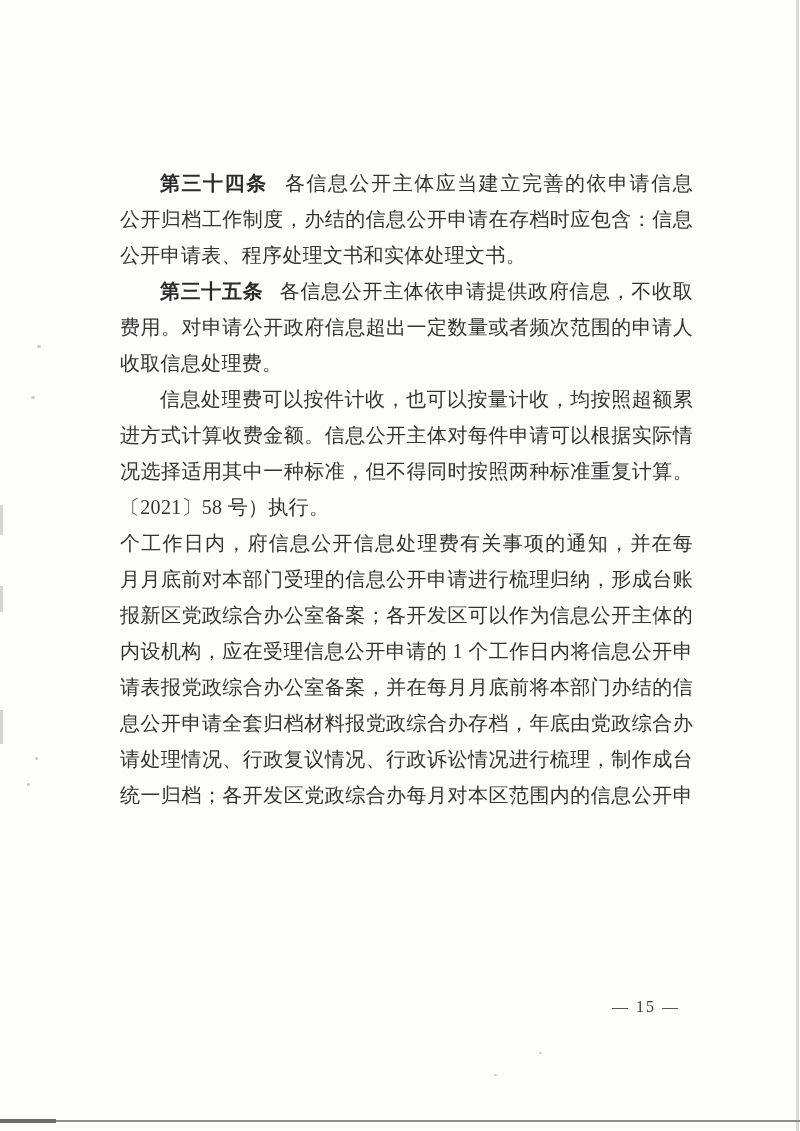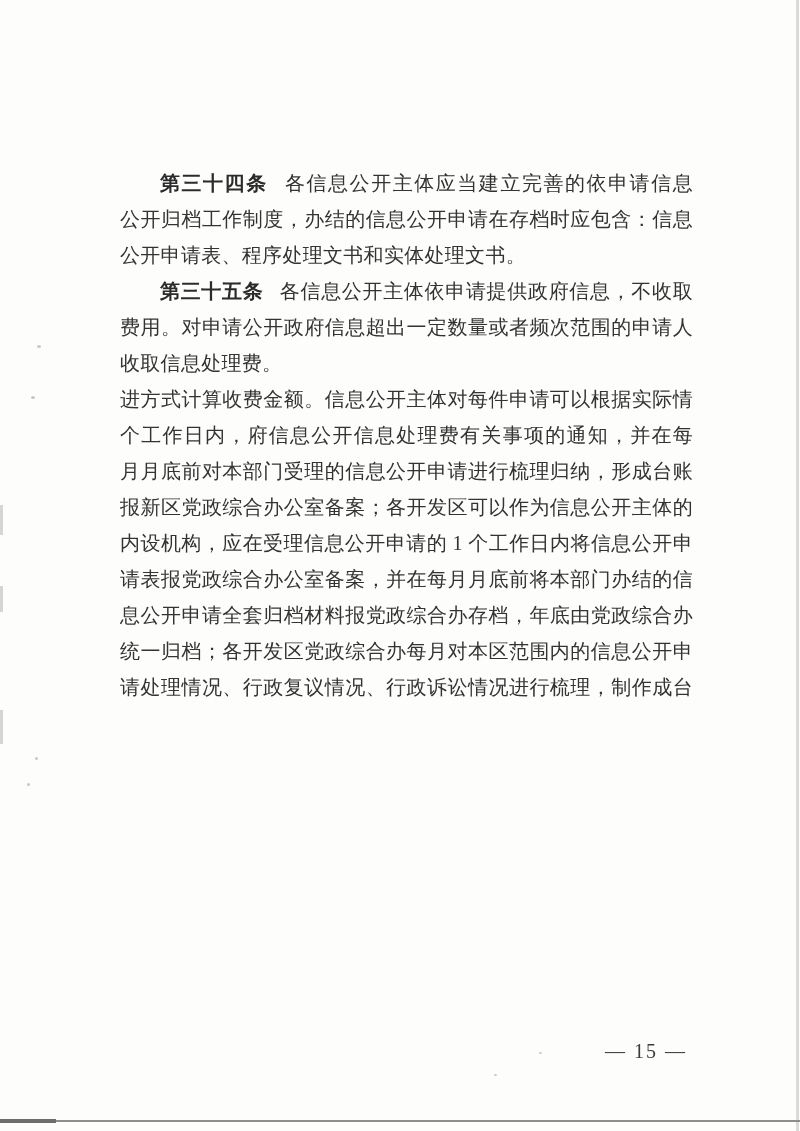--- a/index.html
+++ b/index.html
@@ -34,25 +34,24 @@
   .head {
     font-weight: 700;
     font-family: "Liberation Sans", "DejaVu Sans", sans-serif;
     color: #2b2b2b;
   }
   .gap { display: inline-block; width: 16px; }
   .page-number {
     position: absolute;
     top: 995px; left: 594px; width: 104px;
     text-align: center;
-    font-size: 20px;
+    font-size: 16px;
     line-height: 24px;
     color: #3a3a3a;
     letter-spacing: 2px;
-    margin-top: 44px;
   }
   
   .edge-right {
     position: absolute; top: 0; right: 1px;
     width: 3px; height: 1131px;
     background: #dadada;
   }
   .edge-bottom {
     position: absolute; left: 0; top: 1120px;
     width: 800px; height: 2px;
@@ -79,29 +78,32 @@
 
 <div class="page">
 
   <div class="body-text" id="text-block">
       <div class="line indent fill"><span class="head">第三十四条</span><span class="gap"></span>各信息公开主体应当建立完善的依申请信息</div>
       <div class="line fill">公开归档工作制度，办结的信息公开申请在存档时应包含：信息</div>
       <div class="line">公开申请表、程序处理文书和实体处理文书。</div>
       <div class="line indent fill"><span class="head">第三十五条</span><span class="gap"></span>各信息公开主体依申请提供政府信息，不收取</div>
       <div class="line fill">费用。对申请公开政府信息超出一定数量或者频次范围的申请人</div>
       <div class="line">收取信息处理费。</div>
+      <div class="line indent fill">信息处理费可以按件计收，也可以按量计收，均按照超额累</div>
       <div class="line fill">进方式计算收费金额。信息公开主体对每件申请可以根据实际情</div>
+      <div class="line fill">况选择适用其中一种标准，但不得同时按照两种标准重复计算。</div>
+      <div class="line">〔2021〕58 号）执行。</div>
       <div class="line fill">个工作日内，府信息公开信息处理费有关事项的通知，并在每</div>
       <div class="line fill">月月底前对本部门受理的信息公开申请进行梳理归纳，形成台账</div>
       <div class="line fill">报新区党政综合办公室备案；各开发区可以作为信息公开主体的</div>
       <div class="line fill">内设机构，应在受理信息公开申请的 1 个工作日内将信息公开申</div>
       <div class="line fill">请表报党政综合办公室备案，并在每月月底前将本部门办结的信</div>
       <div class="line fill">息公开申请全套归档材料报党政综合办存档，年底由党政综合办</div>
+      <div class="line fill">请处理情况、行政复议情况、行政诉讼情况进行梳理，制作成台</div>
       <div class="line fill">统一归档；各开发区党政综合办每月对本区范围内的信息公开申</div>
-      <div class="line fill">请处理情况、行政复议情况、行政诉讼情况进行梳理，制作成台</div>
     </div>
 
   <div class="page-number">— 15 —</div>
 
   <div class="edge-right"></div>
   <div class="edge-bottom"></div>
   <div class="edge-bottom-left"></div>
 
   <div class="streak" style="top:505px; height:30px;"></div>
   <div class="streak" style="top:586px; height:26px;"></div>

